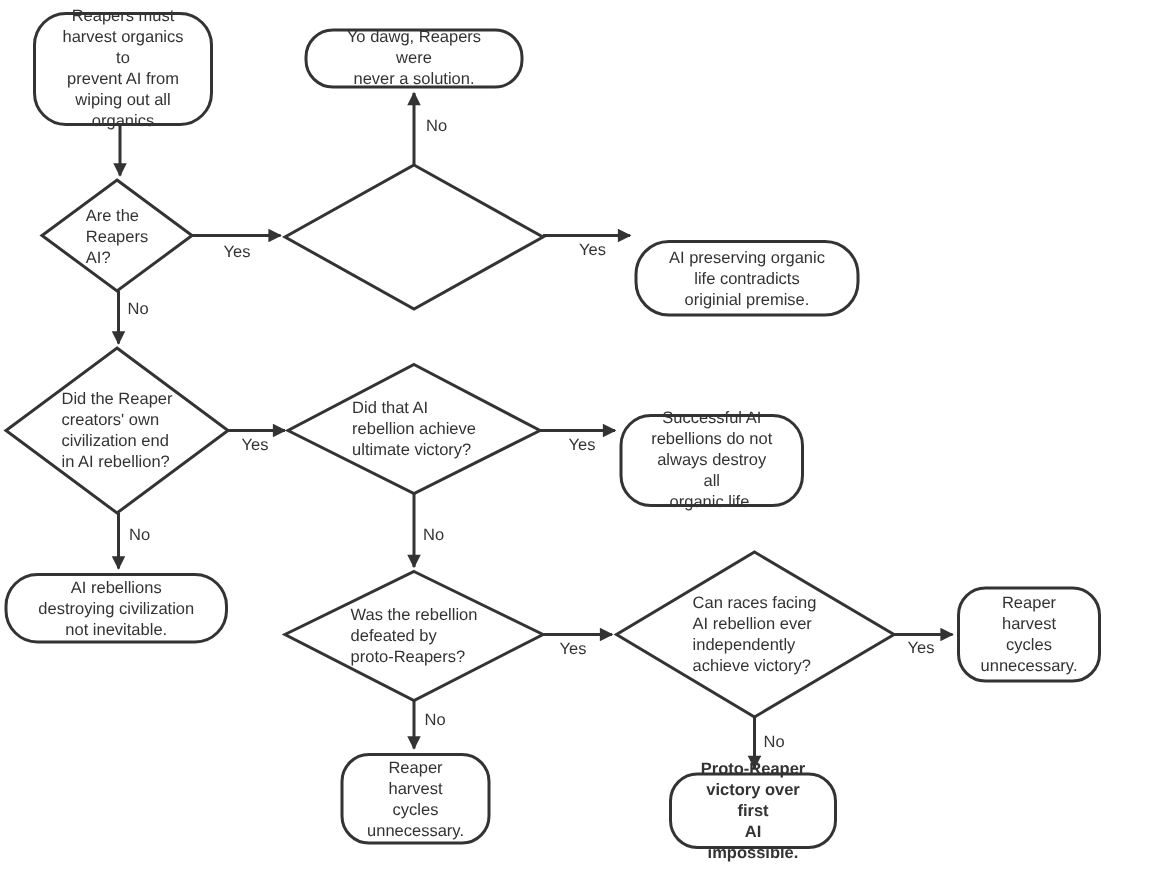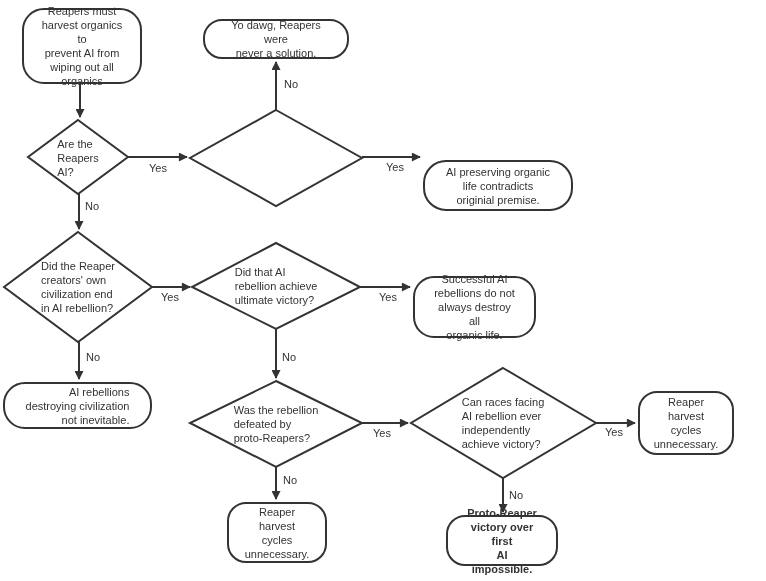--- a/index.html
+++ b/index.html
@@ -97,21 +97,21 @@
 
   <div class="node" style="left:423px; top:132px; width:150px; height:51px; border-radius:23px;margin-top:28px;">AI preserving organic
 life contradicts
 originial premise.</div>
 
   <div class="node" style="left:413px; top:256px; width:123px; height:62px; border-radius:21px;margin-top:20px;">Successful AI
 rebellions do not
 always destroy all
 organic life.</div>
 
-  <div class="node" style="left:3px; top:382px; width:149px; height:47px; border-radius:22px;text-align:right;">AI rebellions
+  <div class="node" style="left:3px; top:382px; width:149px; height:47px; border-radius:22px;">AI rebellions
 destroying civilization
 not inevitable.</div>
 
   <div class="node" style="left:227px; top:502px; width:100px; height:61px; border-radius:19px;">Reaper harvest
 cycles
 unnecessary.</div>
 
   <div class="node" style="left:446px; top:515px; width:112px; height:51px; border-radius:19px;font-weight:bold;">Proto-Reaper
 victory over first
 AI impossible.</div>

